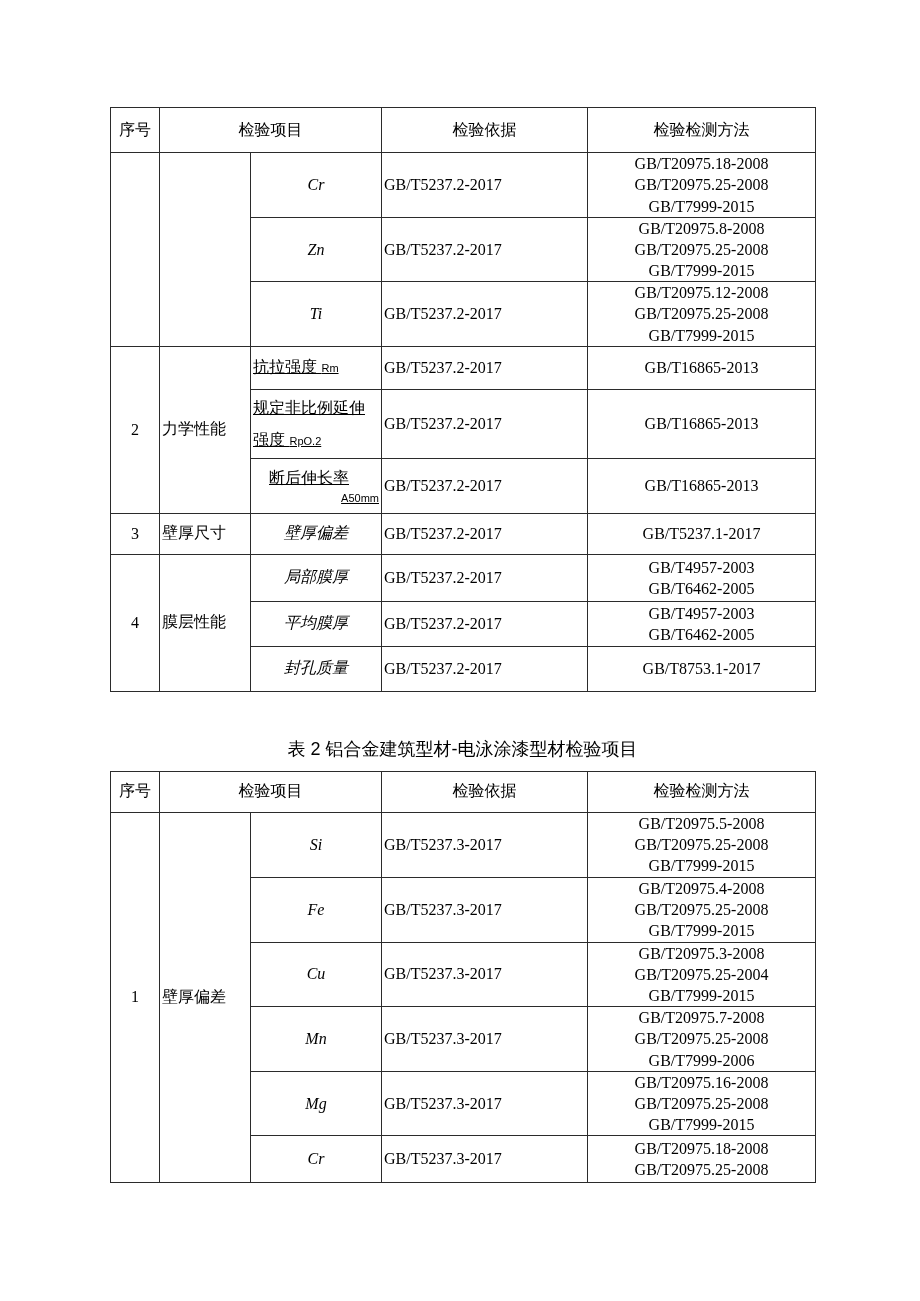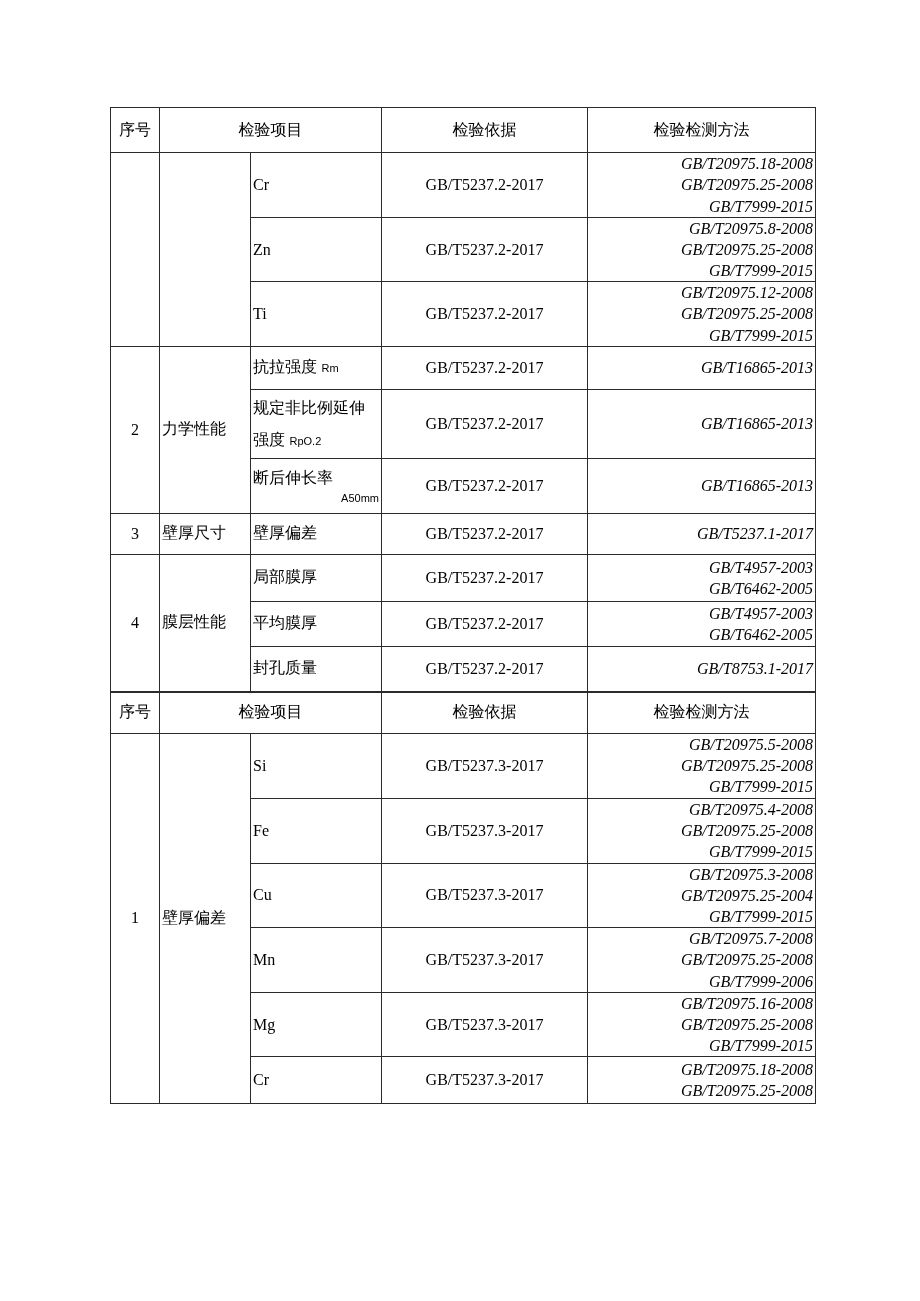--- a/index.html
+++ b/index.html
@@ -28,43 +28,42 @@
     border: 1.5px solid #2b2b2b;
     padding: 0 2px;
     font-size: 16px;
     font-weight: normal;
     vertical-align: middle;
     overflow: hidden;
   }
   th.hdr { text-align: center; font-family: "Liberation Sans", "DejaVu Sans", sans-serif; font-size: 16px; }
   td.c { text-align: center; }
   td.cat { text-align: left; padding-left: 2px; font-family: Liberation Sans, sans-serif; margin-left: 17px; }
-  td.item { font-family: "Liberation Serif", "DejaVu Serif", serif; }
-  td.item-cn { text-align: left; padding-left: 3px; font-family: "Liberation Sans", "DejaVu Sans", sans-serif; }
+  td.item { text-align: center; font-family: "Liberation Serif", "DejaVu Serif", serif; font-style: italic; }
+  td.item-cn { text-align: left; padding-left: 3px; font-family: "Liberation Sans", "DejaVu Sans", sans-serif; text-decoration: underline; }
   td.item-cn.tall { line-height: 2.0; }
-  td.basis { text-align: center; }
+  td.basis { text-align: left; }
   td.methods {
-    text-align: right;
+    text-align: center;
     white-space: pre-line;
     line-height: 1.32;
     padding: 1px 2px;
-    font-style: italic;
   }
   .sub {
     font-size: 11px;
     font-family: "Liberation Sans", "DejaVu Sans", sans-serif;
   }
   .sub-line {
     display: block;
     font-size: 11px;
     line-height: 1.4;
     font-family: "Liberation Sans", "DejaVu Sans", sans-serif;
     text-align: right;
   }
-  .main-line { display: block; line-height: 1.6; }
+  .main-line { display: block; line-height: 1.6; margin-left: 16px; }
   .table-title {
     width: 705px;
     text-align: center;
     font-size: 18px;
     font-family: "Liberation Sans", "DejaVu Sans", sans-serif;
     margin: 44px 0 9px 0;
     line-height: 26px;
   }
 </style>
 </head>
@@ -156,20 +155,21 @@
 GB/T6462-2005</td>
     </tr>
     <tr style="height:45px">
       <td class="item">封孔质量</td>
       <td class="basis">GB/T5237.2-2017</td>
       <td class="methods">GB/T8753.1-2017</td>
     </tr>
   </tbody>
     </table>
 
+  <div class="table-title">表 2 铝合金建筑型材-电泳涂漆型材检验项目</div>
 
   <table class="doc-table">
     <colgroup>
       <col style="width:49px">
         <col style="width:91px">
         <col style="width:131px">
         <col style="width:206px">
         <col style="width:228px">
     </colgroup>
     <tbody>

